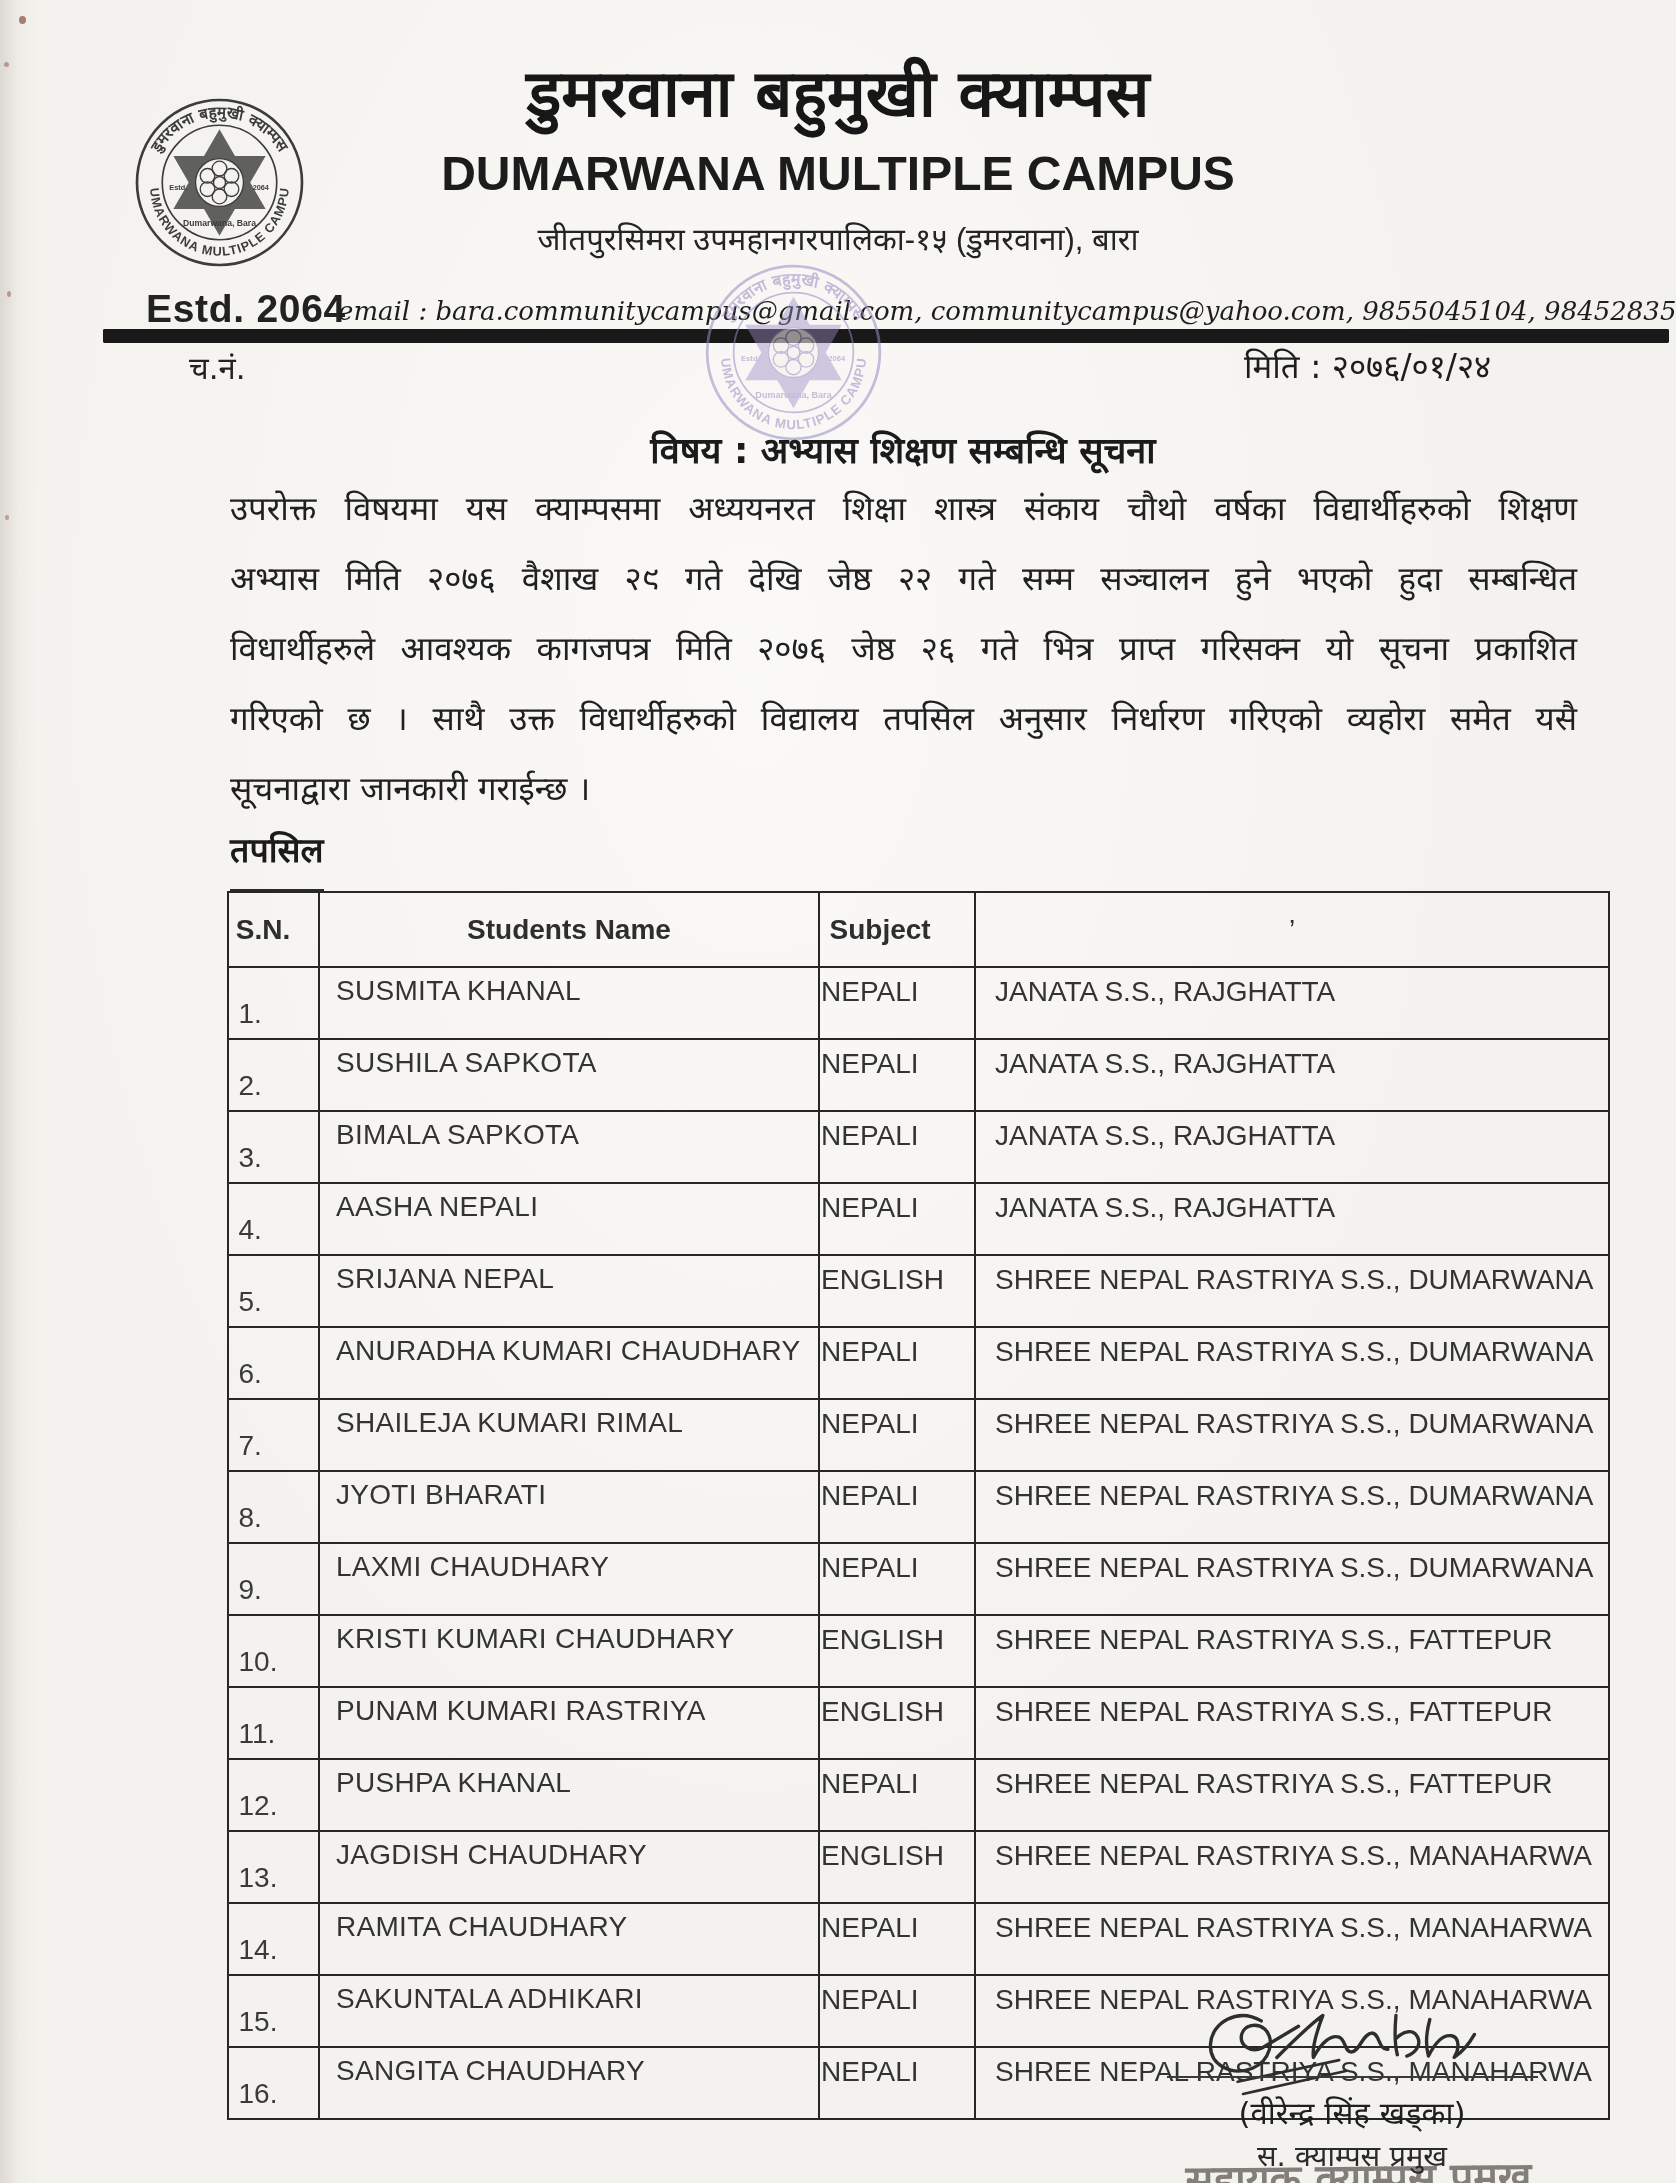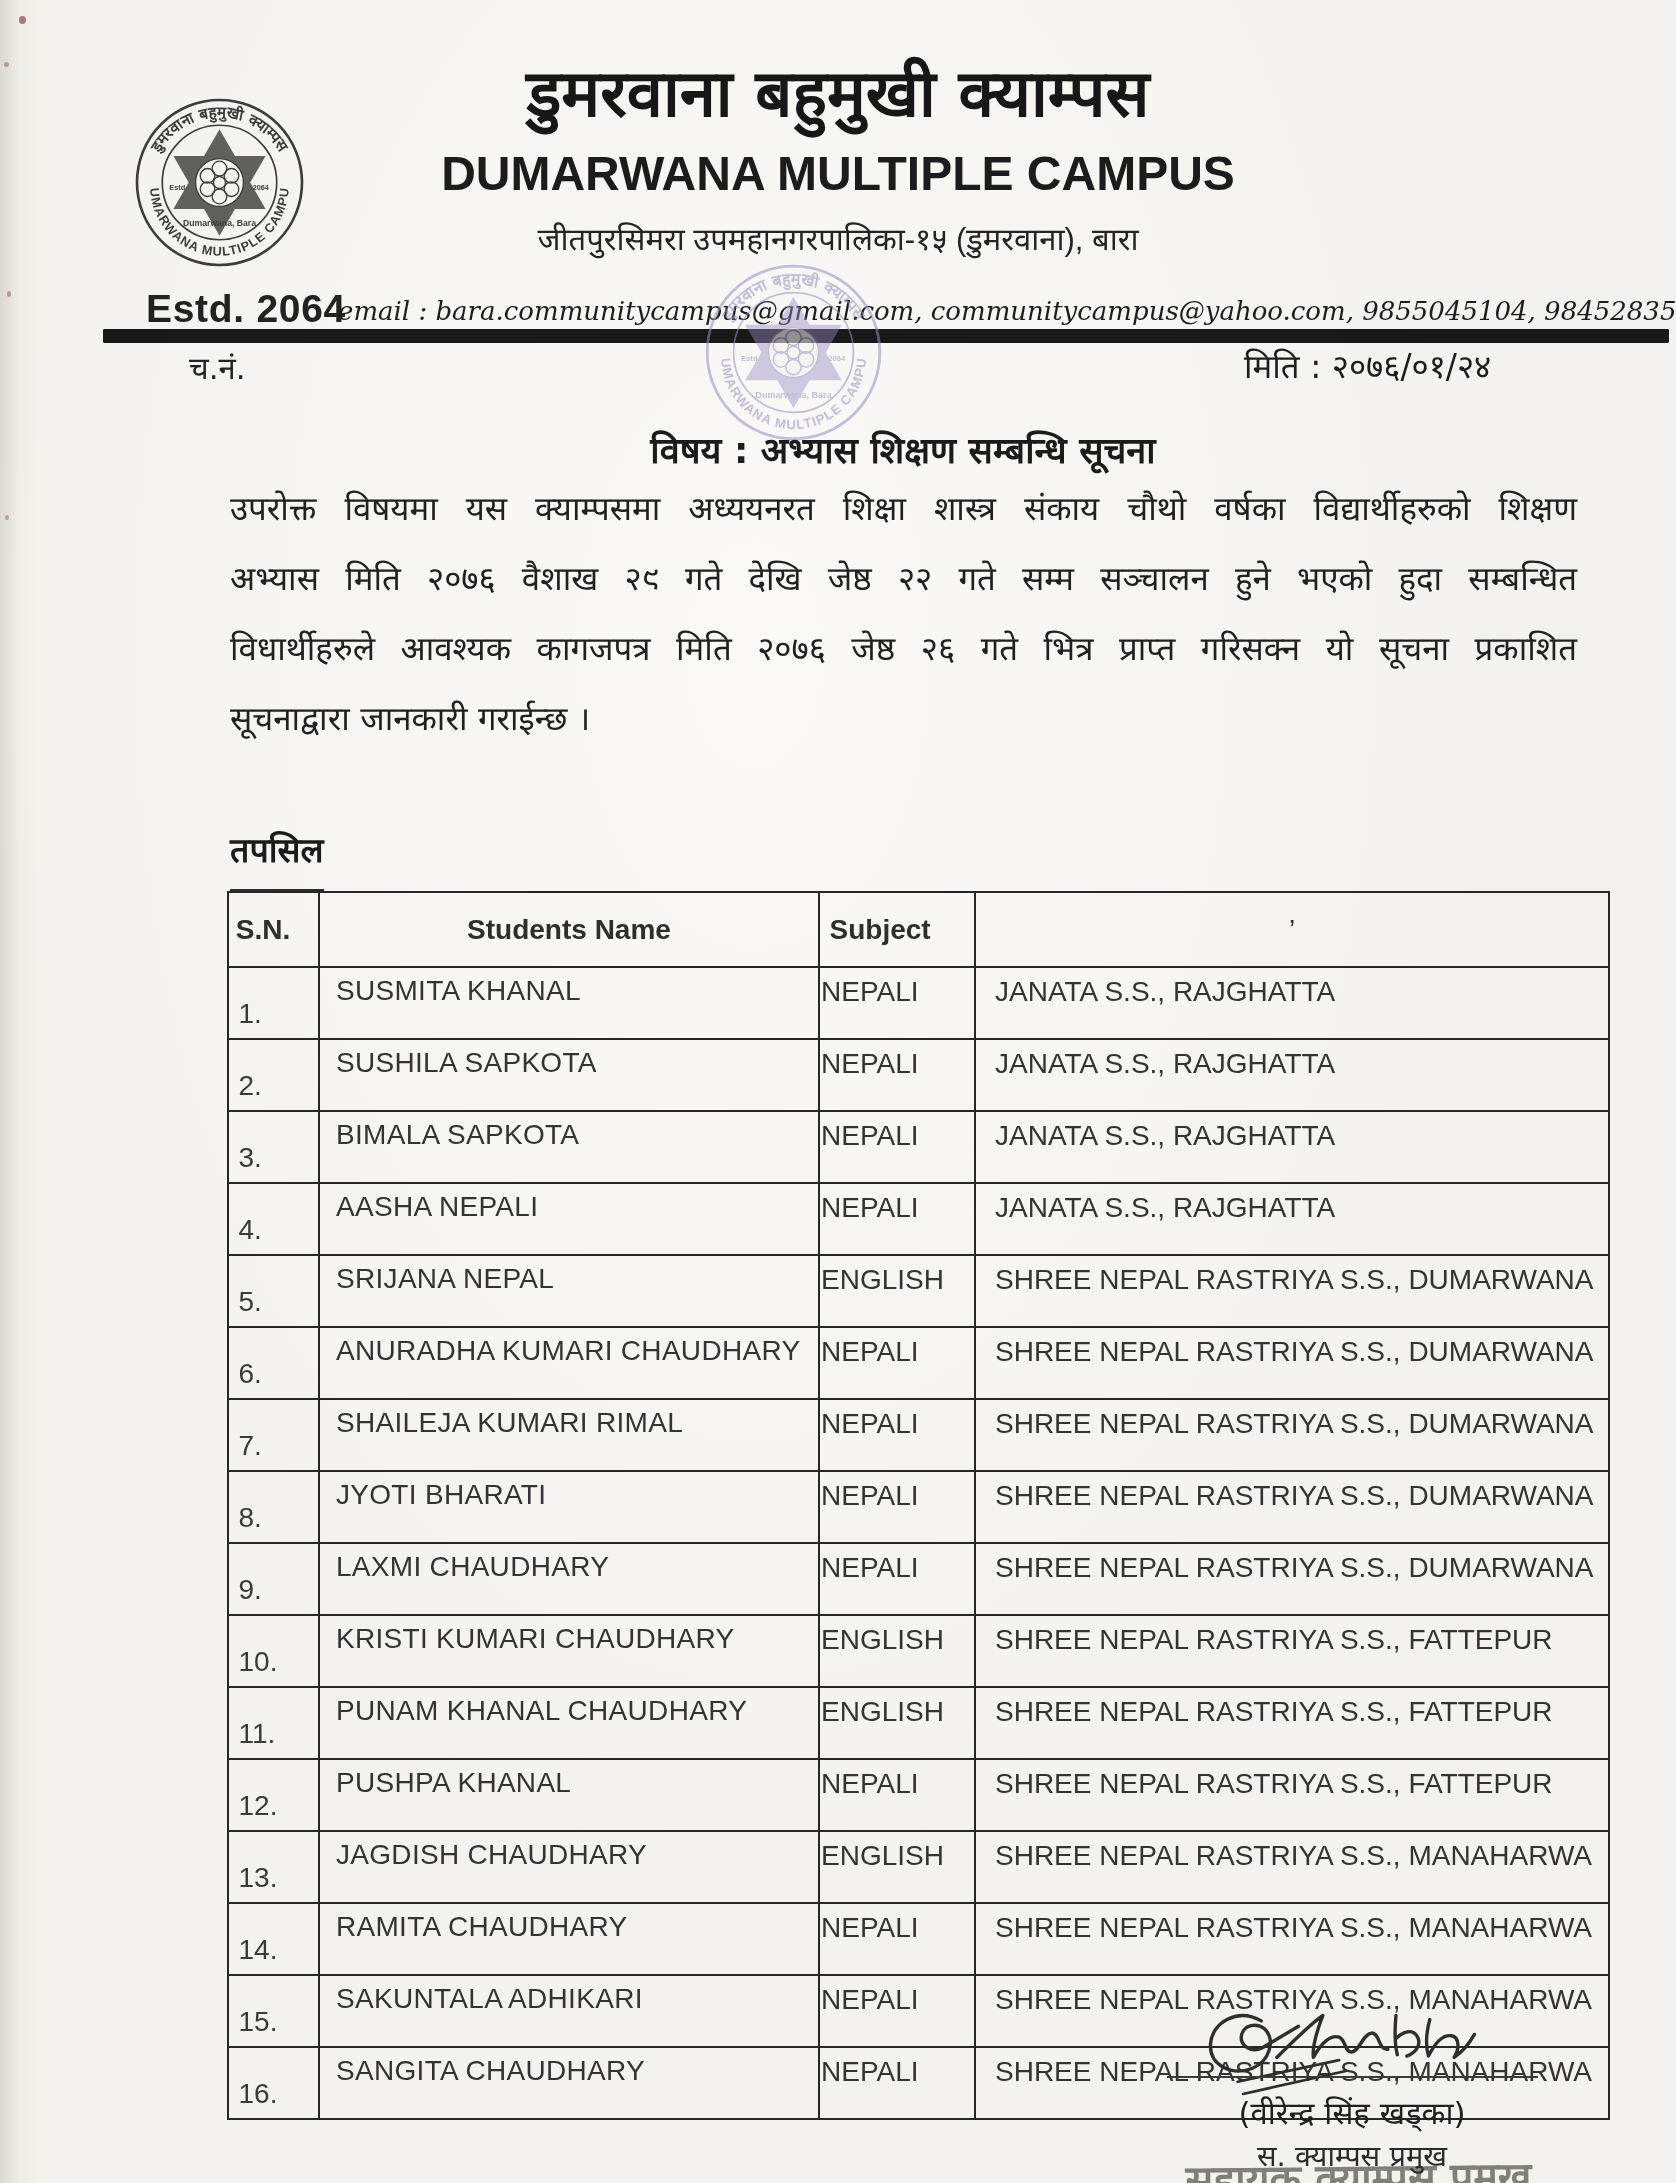--- a/index.html
+++ b/index.html
@@ -120,20 +120,21 @@
     <span>मिति :</span>
     <span>२०७६/०१/२४</span>
   </div>
 
   <div class="abs subject">विषय : अभ्यास शिक्षण सम्बन्धि सूचना</div>
 
   <div class="abs bodytext">
     <div class="bline">उपरोक्त विषयमा यस क्याम्पसमा अध्ययनरत शिक्षा शास्त्र संकाय चौथो वर्षका विद्यार्थीहरुको शिक्षण</div>
     <div class="bline">अभ्यास मिति २०७६ वैशाख २९ गते देखि जेष्ठ २२ गते सम्म सञ्चालन हुने भएको हुदा सम्बन्धित</div>
     <div class="bline">विधार्थीहरुले आवश्यक कागजपत्र मिति २०७६ जेष्ठ २६ गते भित्र प्राप्त गरिसक्न यो सूचना प्रकाशित</div>
+    <div class="bline">गरिएको छ । साथै उक्त विधार्थीहरुको विद्यालय तपसिल अनुसार निर्धारण गरिएको व्यहोरा समेत यसै</div>
     <div class="bline last">सूचनाद्वारा जानकारी गराईन्छ ।</div>
   </div>
 
   <div class="abs tapasil">तपसिल</div>
 
   <table class="roster">
     <colgroup>
         <col class="c0">
         <col class="c1">
         <col class="c2">
@@ -203,21 +204,21 @@
           <td class="c-school">SHREE NEPAL RASTRIYA S.S., DUMARWANA</td>
         </tr>
         <tr>
           <td class="c-sn">10.</td>
           <td class="c-name">KRISTI KUMARI CHAUDHARY</td>
           <td class="c-subject">ENGLISH</td>
           <td class="c-school">SHREE NEPAL RASTRIYA S.S., FATTEPUR</td>
         </tr>
         <tr>
           <td class="c-sn">11.</td>
-          <td class="c-name">PUNAM KHANAL CHAUDHARY</td>
+          <td class="c-name">PUNAM KUMARI RASTRIYA</td>
           <td class="c-subject">ENGLISH</td>
           <td class="c-school">SHREE NEPAL RASTRIYA S.S., FATTEPUR</td>
         </tr>
         <tr>
           <td class="c-sn">12.</td>
           <td class="c-name">PUSHPA KHANAL</td>
           <td class="c-subject">NEPALI</td>
           <td class="c-school">SHREE NEPAL RASTRIYA S.S., FATTEPUR</td>
         </tr>
         <tr>

